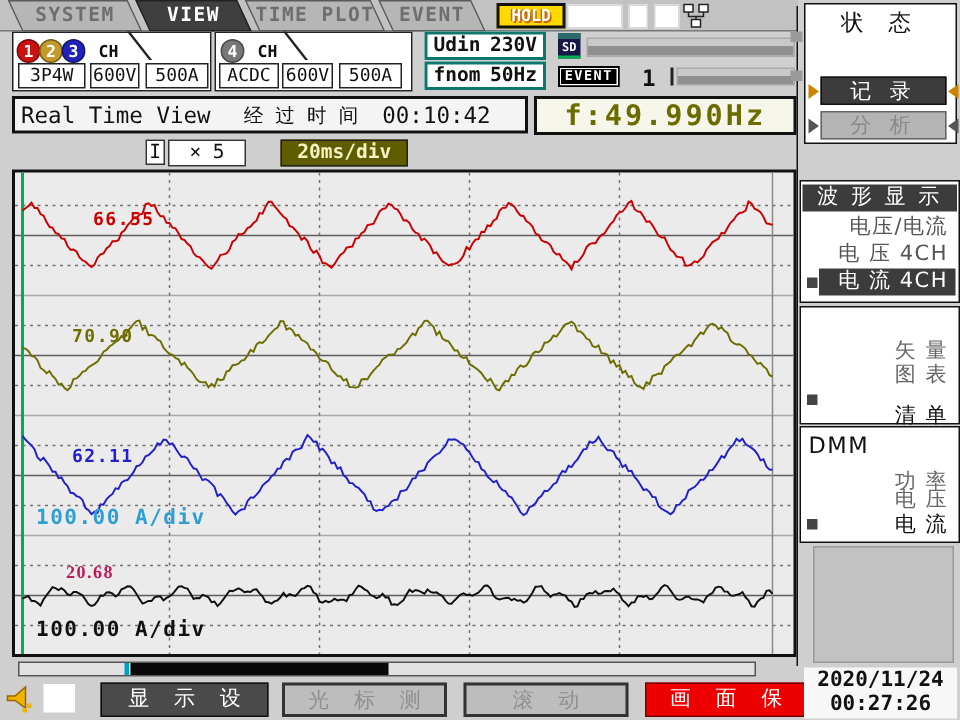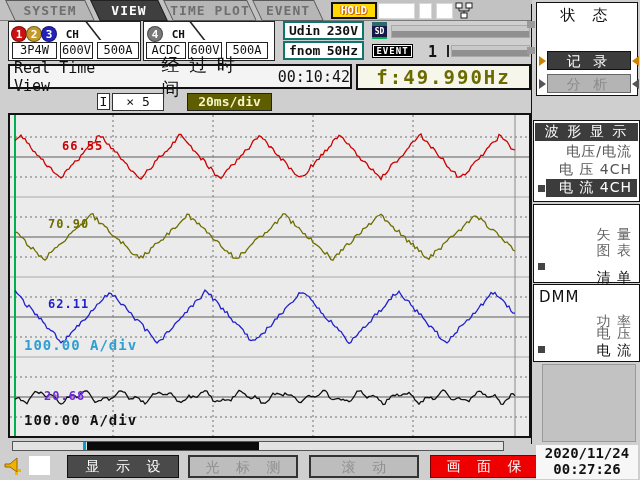--- a/index.html
+++ b/index.html
@@ -163,21 +163,21 @@
   </div>
   <div class="gbar" style="left:391px;top:25px;width:139px;height:13px;"></div>
 
   <div class="eventbadge" style="left:372px;top:44px;width:41px;height:14px;">EVENT</div>
   <div class="abs" style="left:428px;top:43px;font-size:15px;font-weight:bold;color:#111;">1</div>
   <div class="abs" style="left:447px;top:45px;width:2px;height:12px;background:#222;"></div>
   <div class="gbar" style="left:451px;top:45px;width:79px;height:12px;"></div>
 
   <div class="statusbox" style="left:8px;top:64px;width:344px;height:25px;">
     <span style="padding-left:4px;font-size:15px;">Real Time View</span>
-    <span style="margin-left:22px;font-size:18px;font-family:'DejaVu Sans','Liberation Sans',sans-serif;letter-spacing:2px;">经 过 时 间</span>
+    <span style="margin-left:22px;font-size:13px;font-family:'DejaVu Sans','Liberation Sans',sans-serif;letter-spacing:2px;text-align:center;">经 过 时 间</span>
     <span style="margin-left:14px;font-size:15px;">00:10:42</span>
   </div>
   <div class="fbox" style="left:356px;top:64px;width:175px;height:26px;">
     <span>f:</span>
     <span>49.990Hz</span>
   </div>
 
   <div class="small-ctrl" style="left:97px;top:93px;width:13px;height:17px;line-height:15px;">I</div>
   <div class="small-ctrl" style="left:112px;top:93px;width:52px;height:18px;line-height:16px;">× 5</div>
   <div class="timebase" style="left:187px;top:93px;width:85px;height:18px;line-height:16px;">20ms/div</div>
@@ -215,21 +215,21 @@
         <polyline points="5,25.4 7,23.8 9,22.3 11,20.1 13,23.6 15,23.6 17,27.7 19,28.8 21,33.0 23,36.2 25,36.8 27,40.3 29,41.0 31,43.9 33,44.3 35,49.0 37,51.5 39,51.4 41,52.7 43,56.6 45,58.5 47,59.5 49,61.5 51,63.0 53,61.5 55,56.8 57,54.6 59,54.0 61,50.6 63,49.1 65,45.8 67,45.8 69,45.1 71,40.1 73,38.5 75,35.3 77,33.1 79,30.6 81,30.5 83,27.9 85,27.6 87,21.2 89,20.6 91,22.3 93,21.7 95,26.5 97,29.2 99,29.1 101,33.6 103,33.7 105,36.8 107,37.2 109,40.5 111,44.3 113,45.1 115,47.6 117,49.1 119,53.7 121,55.9 123,56.4 125,58.5 127,60.9 129,63.0 131,64.2 133,61.5 135,58.8 137,54.9 139,54.6 141,53.9 143,51.4 145,46.1 147,44.9 149,41.0 151,41.3 153,40.2 155,37.0 157,36.1 159,33.7 161,32.1 163,27.1 165,27.4 167,22.9 169,19.5 171,19.5 173,22.5 175,24.8 177,27.3 179,29.5 181,31.0 183,35.6 185,36.4 187,38.5 189,40.9 191,44.8 193,43.4 195,45.7 197,50.9 199,53.6 201,52.1 203,55.5 205,60.4 207,60.5 209,61.9 211,63.4 213,61.1 215,57.7 217,54.8 219,53.6 221,50.1 223,49.7 225,49.3 227,44.1 229,43.8 231,40.5 233,39.2 235,35.1 237,34.7 239,34.1 241,30.2 243,26.0 245,24.3 247,23.9 249,20.8 251,21.5 253,24.0 255,24.7 257,27.8 259,32.0 261,31.8 263,33.7 265,37.9 267,40.1 269,40.8 271,45.1 273,44.1 275,46.2 277,49.2 279,53.8 281,53.2 283,56.4 285,59.3 287,60.5 289,61.9 291,61.2 293,60.9 295,60.1 297,58.4 299,55.3 301,49.8 303,51.4 305,47.3 307,44.7 309,44.4 311,39.5 313,39.7 315,35.3 317,35.7 319,32.1 321,30.9 323,25.6 325,23.6 327,23.5 329,20.3 331,21.3 333,22.9 335,26.3 337,28.7 339,29.0 341,32.6 343,33.8 345,36.1 347,40.7 349,41.5 351,45.2 353,46.2 355,46.7 357,48.6 359,52.8 361,54.6 363,54.3 365,58.1 367,59.3 369,61.3 371,64.5 373,59.4 375,59.7 377,57.5 379,54.5 381,49.7 383,47.8 385,47.1 387,47.1 389,43.8 391,41.7 393,40.6 395,37.4 397,34.4 399,32.4 401,28.5 403,26.6 405,26.0 407,23.5 409,20.2 411,19.0 413,24.5 415,25.9 417,26.3 419,29.3 421,32.9 423,32.5 425,35.2 427,38.7 429,42.1 431,43.4 433,43.2 435,47.6 437,51.5 439,53.0 441,56.0 443,56.4 445,56.8 447,62.2 449,62.1 451,61.1 453,59.2 455,59.9 457,57.8 459,56.0 461,51.4 463,49.1 465,46.4 467,45.2 469,44.0 471,40.2 473,40.6 475,36.9 477,33.5 479,31.7 481,28.7 483,27.0 485,26.6 487,25.5 489,19.4 491,20.7 493,24.1 495,25.1 497,26.4 499,29.7 501,33.9 503,34.3 505,35.0" fill="none" stroke="#cc0000" stroke-width="1.3"></polyline>
         <polyline points="5,117.2 7,117.4 9,119.1 11,122.3 13,122.8 15,125.1 17,130.3 19,131.6 21,133.8 23,132.4 25,135.6 27,137.6 29,141.4 31,140.7 33,143.7 35,145.1 37,143.2 39,137.7 41,137.3 43,135.5 45,132.9 47,132.3 49,129.8 51,128.6 53,127.4 55,126.1 57,123.1 59,119.4 61,118.3 63,116.0 65,114.7 67,113.0 69,111.8 71,109.1 73,110.4 75,105.5 77,103.7 79,101.1 81,99.1 83,98.7 85,104.8 87,102.7 89,108.5 91,108.3 93,109.0 95,111.4 97,112.4 99,116.8 101,119.1 103,121.1 105,121.5 107,123.7 109,124.5 111,128.4 113,126.8 115,130.1 117,132.0 119,134.5 121,137.8 123,139.5 125,139.9 127,139.7 129,143.2 131,140.9 133,142.7 135,137.6 137,138.5 139,137.9 141,132.7 143,131.9 145,128.5 147,128.2 149,127.4 151,125.4 153,124.9 155,122.0 157,118.3 159,119.6 161,114.6 163,113.2 165,113.6 167,111.8 169,108.8 171,106.7 173,104.6 175,103.4 177,99.1 179,99.3 181,104.7 183,103.7 185,105.2 187,108.7 189,108.3 191,111.5 193,112.5 195,113.9 197,117.9 199,118.2 201,120.6 203,124.2 205,125.5 207,125.7 209,127.1 211,131.4 213,133.5 215,135.7 217,135.8 219,138.7 221,137.7 223,143.0 225,143.1 227,143.4 229,142.9 231,137.9 233,137.7 235,137.8 237,134.6 239,132.1 241,129.9 243,128.1 245,124.7 247,123.4 249,121.4 251,121.4 253,121.1 255,117.7 257,117.4 259,115.3 261,113.4 263,110.0 265,107.4 267,108.4 269,103.8 271,102.3 273,98.9 275,98.8 277,100.9 279,102.8 281,108.3 283,106.1 285,110.8 287,112.0 289,112.6 291,115.5 293,118.6 295,118.6 297,122.7 299,123.7 301,123.1 303,127.8 305,128.9 307,130.3 309,131.8 311,133.8 313,136.8 315,139.1 317,137.5 319,141.1 321,144.6 323,145.2 325,141.4 327,138.9 329,139.3 331,134.8 333,135.1 335,130.8 337,128.6 339,129.6 341,128.6 343,125.6 345,120.9 347,119.4 349,119.8 351,118.3 353,113.5 355,113.2 357,111.7 359,108.6 361,109.4 363,106.7 365,103.6 367,101.2 369,100.5 371,99.4 373,101.0 375,105.9 377,106.0 379,107.8 381,110.7 383,111.6 385,115.7 387,116.5 389,115.3 391,120.5 393,120.7 395,121.5 397,126.9 399,125.4 401,129.4 403,128.3 405,133.6 407,132.3 409,136.4 411,135.7 413,140.5 415,142.5 417,142.9 419,144.3 421,139.8 423,141.1 425,135.6 427,135.0 429,134.0 431,134.3 433,129.1 435,127.6 437,126.0 439,123.1 441,121.5 443,121.3 445,119.3 447,116.9 449,115.0 451,115.8 453,111.9 455,109.4 457,106.7 459,107.6 461,104.2 463,101.5 465,100.9 467,101.8 469,104.5 471,103.1 473,105.6 475,107.0 477,111.9 479,113.8 481,114.6 483,114.5 485,115.8 487,117.6 489,121.2 491,122.1 493,125.0 495,127.6 497,126.9 499,129.3 501,130.9 503,135.1 505,136.0" fill="none" stroke="#6e6e00" stroke-width="1.3"></polyline>
         <polyline points="5,175.5 7,178.2 9,180.1 11,182.0 13,184.5 15,190.0 17,192.0 19,190.2 21,192.9 23,195.7 25,199.5 27,199.5 29,203.8 31,203.3 33,207.0 35,209.1 37,213.5 39,213.8 41,215.7 43,216.4 45,218.3 47,223.7 49,225.1 51,227.8 53,226.1 55,226.9 57,221.2 59,221.4 61,217.9 63,215.8 65,214.3 67,210.5 69,210.9 71,206.7 73,205.4 75,205.0 77,202.5 79,199.8 81,195.8 83,195.3 85,193.2 87,189.2 89,188.5 91,186.5 93,184.4 95,180.5 97,181.4 99,178.1 101,178.5 103,181.3 105,180.6 107,183.9 109,187.0 111,189.6 113,189.4 115,190.6 117,194.3 119,197.2 121,197.7 123,201.4 125,205.1 127,204.4 129,205.5 131,207.4 133,209.6 135,215.7 137,214.4 139,216.8 141,220.2 143,222.6 145,226.0 147,228.0 149,225.8 151,224.7 153,224.4 155,219.1 157,216.6 159,216.8 161,214.7 163,212.4 165,208.7 167,206.8 169,205.3 171,202.5 173,201.0 175,197.5 177,197.3 179,192.6 181,190.9 183,191.4 185,186.3 187,184.8 189,184.4 191,183.6 193,178.8 195,175.1 197,176.9 199,179.5 201,179.4 203,185.1 205,184.2 207,186.4 209,189.4 211,193.9 213,193.3 215,197.5 217,196.6 219,201.8 221,203.5 223,207.0 225,207.1 227,209.3 229,210.2 231,212.5 233,214.6 235,218.9 237,219.2 239,224.7 241,225.6 243,224.9 245,225.1 247,222.9 249,222.3 251,219.3 253,218.3 255,218.0 257,212.4 259,212.2 261,211.5 263,208.1 265,204.1 267,203.8 269,199.4 271,199.0 273,198.3 275,193.6 277,191.4 279,189.5 281,188.0 283,187.0 285,184.4 287,182.1 289,177.8 291,178.1 293,177.8 295,178.7 297,180.5 299,181.4 301,184.7 303,186.6 305,190.0 307,192.8 309,193.1 311,197.8 313,198.9 315,202.7 317,204.6 319,206.6 321,205.5 323,209.5 325,211.8 327,212.4 329,215.7 331,216.5 333,219.7 335,222.7 337,226.4 339,228.4 341,227.2 343,223.0 345,222.2 347,220.5 349,217.1 351,215.5 353,212.2 355,212.4 357,210.4 359,207.8 361,206.7 363,202.0 365,199.0 367,199.7 369,195.5 371,196.4 373,193.4 375,191.3 377,187.9 379,184.6 381,184.3 383,179.4 385,180.3 387,179.1 389,176.2 391,179.7 393,182.6 395,185.2 397,185.1 399,186.0 401,190.2 403,192.1 405,196.4 407,195.0 409,199.2 411,198.9 413,202.9 415,205.2 417,208.3 419,211.7 421,211.2 423,213.0 425,216.4 427,216.4 429,222.3 431,224.2 433,225.3 435,226.4 437,227.9 439,226.2 441,221.6 443,221.4 445,218.6 447,217.4 449,211.9 451,210.7 453,209.7 455,207.6 457,204.8 459,204.9 461,202.4 463,198.4 465,198.4 467,195.6 469,192.5 471,189.1 473,190.1 475,186.0 477,183.3 479,181.3 481,177.5 483,179.1 485,177.5 487,181.0 489,182.3 491,183.6 493,185.2 495,187.7 497,191.9 499,191.1 501,196.2 503,198.1 505,198.2" fill="none" stroke="#2020cc" stroke-width="1.3"></polyline>
         <polyline points="5,284.1 7,283.1 9,282.5 11,285.7 13,285.6 15,286.9 17,288.7 19,284.7 21,281.9 23,279.2 25,276.5 27,277.1 29,278.4 31,277.1 33,278.7 35,281.2 37,281.8 39,279.7 41,279.7 43,280.7 45,281.9 47,284.8 49,287.8 51,289.0 53,288.3 55,285.8 57,282.0 59,282.2 61,280.0 63,279.9 65,280.7 67,282.7 69,281.4 71,277.9 73,277.1 75,275.9 77,276.0 79,277.9 81,281.0 83,284.4 85,287.4 87,286.6 89,285.6 91,285.7 93,283.2 95,282.7 97,282.7 99,285.3 101,283.6 103,282.6 105,281.0 107,278.6 109,276.1 111,275.9 113,276.9 115,277.4 117,280.7 119,284.3 121,283.7 123,283.8 125,281.6 127,282.3 129,283.2 131,286.5 133,286.0 135,289.0 137,287.1 139,284.4 141,281.7 143,278.8 145,279.1 147,278.3 149,277.3 151,278.3 153,279.8 155,279.3 157,279.7 159,278.1 161,277.9 163,280.6 165,282.5 167,286.2 169,286.5 171,287.4 173,285.9 175,285.2 177,283.2 179,280.2 181,282.7 183,281.0 185,281.8 187,282.3 189,280.1 191,277.6 193,277.1 195,275.6 197,276.1 199,280.0 201,281.1 203,286.1 205,286.8 207,285.6 209,286.4 211,285.8 213,284.1 215,285.3 217,284.8 219,284.8 221,285.8 223,281.8 225,281.3 227,278.0 229,275.4 231,276.3 233,277.9 235,279.0 237,281.7 239,282.4 241,283.7 243,282.9 245,280.8 247,283.3 249,283.2 251,288.1 253,287.9 255,288.3 257,286.7 259,285.1 261,281.4 263,278.1 265,279.7 267,278.3 269,278.8 271,279.7 273,280.8 275,278.0 277,279.6 279,280.1 281,279.9 283,281.3 285,282.4 287,285.4 289,287.4 291,287.5 293,285.3 295,283.3 297,281.4 299,280.5 301,281.6 303,281.5 305,282.1 307,281.1 309,280.0 311,277.9 313,275.5 315,275.4 317,277.3 319,282.1 321,284.0 323,284.6 325,284.1 327,283.7 329,283.5 331,285.1 333,284.3 335,285.5 337,285.2 339,286.7 341,285.8 343,283.2 345,280.0 347,276.2 349,276.1 351,275.7 353,279.1 355,280.7 357,283.0 359,281.4 361,281.1 363,280.4 365,281.5 367,282.1 369,285.1 371,286.0 373,289.6 375,289.2 377,284.3 379,284.4 381,281.2 383,280.3 385,280.7 387,279.0 389,280.9 391,280.6 393,279.2 395,279.0 397,279.1 399,277.4 401,279.7 403,281.2 405,285.1 407,286.8 409,289.2 411,286.7 413,286.6 415,282.7 417,282.3 419,282.9 421,282.1 423,284.5 425,284.2 427,281.8 429,279.7 431,276.6 433,275.1 435,275.8 437,278.6 439,281.5 441,284.3 443,284.9 445,284.4 447,283.0 449,282.7 451,284.3 453,284.7 455,284.6 457,285.4 459,286.6 461,283.0 463,281.4 465,280.3 467,276.9 469,276.1 471,276.6 473,279.4 475,279.4 477,281.9 479,282.2 481,281.6 483,281.0 485,279.7 487,283.2 489,285.2 491,289.2 493,289.4 495,286.1 497,284.3 499,283.5 501,278.9 503,278.6 505,280.9" fill="none" stroke="#101010" stroke-width="1.3"></polyline>
       </svg>
 
     <div class="peak-label" style="left: 52px; top: 8px; color: rgb(204, 0, 0);">66.55</div>
     <div class="peak-label" style="left: 38px; top: 86px; color: rgb(110, 110, 0);">70.90</div>
     <div class="peak-label" style="left: 38px; top: 166px; color: rgb(32, 32, 204);">62.11</div>
     <div class="scale-label" style="left: 14px; top: 222px; color: rgb(47, 159, 210);">100.00 A/div</div>
-    <div class="peak-label" style="left: 34px; top: 258px; color: #6d28d9;">20.68</div>
+    <div class="peak-label" style="left: 34px; top: 243px; color: #be185d; font-family: Liberation Serif, serif;">20.68</div>
     <div class="scale-label" style="left: 14px; top: 297px; color: rgb(17, 17, 17);">100.00 A/div</div>
   </div>
 
   <div class="scrolltrack">
     <div class="scrolltick"></div>
     <div class="scrollthumb"></div>
   </div>
 
   <svg class="abs" style="left:2px;top:456px;" width="22" height="22" viewBox="0 0 22 22">
     <polygon points="3,8 8,8 15,2 15,16 8,11 3,11" fill="#f0b400" stroke="#996600"></polygon>

